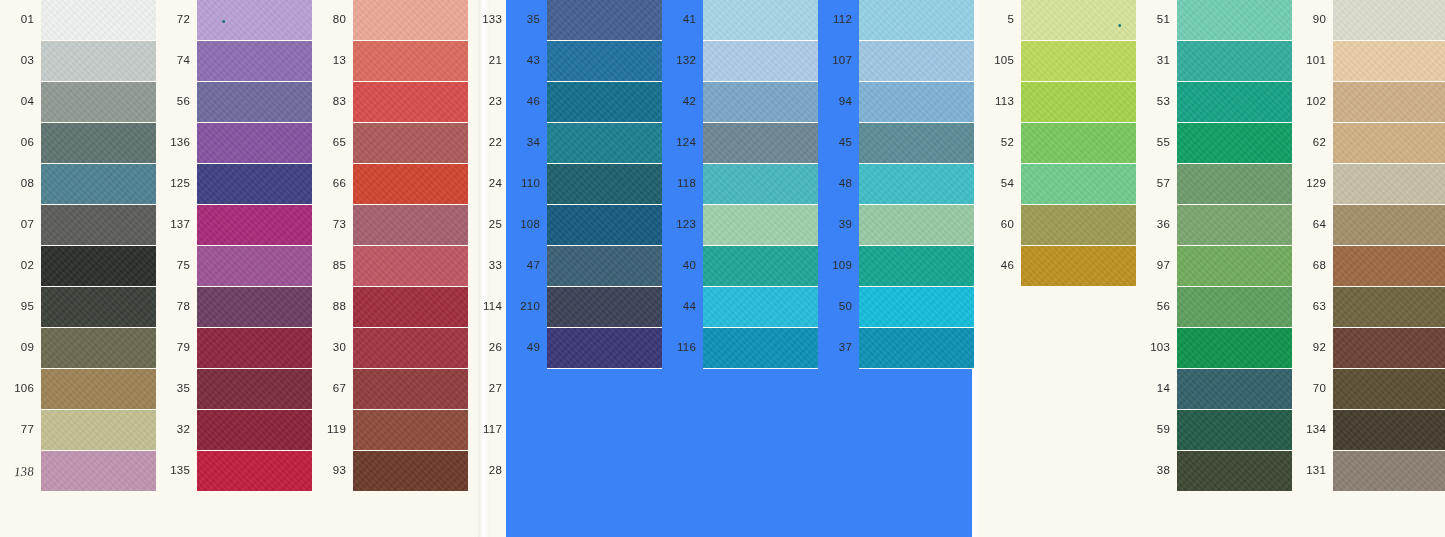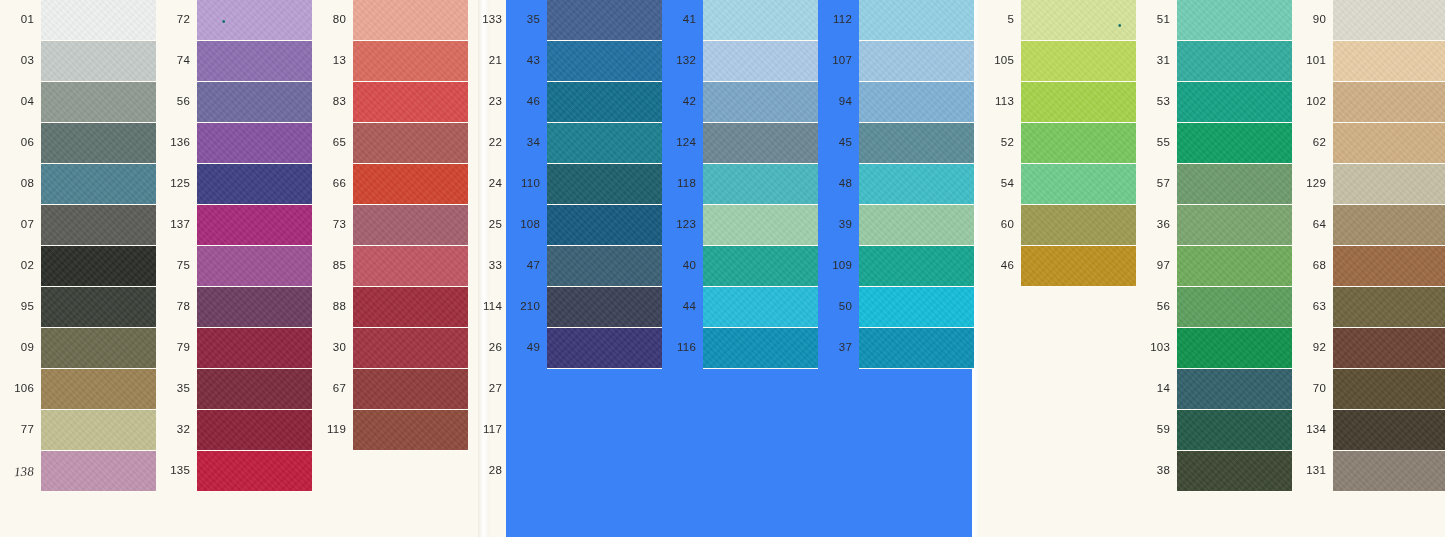--- a/index.html
+++ b/index.html
@@ -306,20 +306,26 @@
           <div class="swatch" title="67 #8f3c3c" style="width: 115px; height: 40px; background: rgb(143, 60, 60);">
             <span class="gap"></span>
           </div>
         </div>
         <div class="row">
           <div class="label">119</div>
           <div class="swatch" title="119 #8d4b3c" style="width: 115px; height: 40px; background: rgb(141, 75, 60);">
             <span class="gap"></span>
           </div>
         </div>
+        <div class="row">
+          <div class="label">93</div>
+          <div class="swatch" title="93 #6b3a2b" style="width: 115px; height: 40px; background: rgb(107, 58, 43);">
+            <span class="gap"></span>
+          </div>
+        </div>
       </div>
       <div class="col">
         <div class="row">
           <div class="label">133</div>
           <div class="swatch" title="133 #f5eaec" style="width: 115px; height: 40px; background: rgb(245, 234, 236);">
             <span class="gap"></span>
           </div>
         </div>
         <div class="row">
           <div class="label">21</div>

